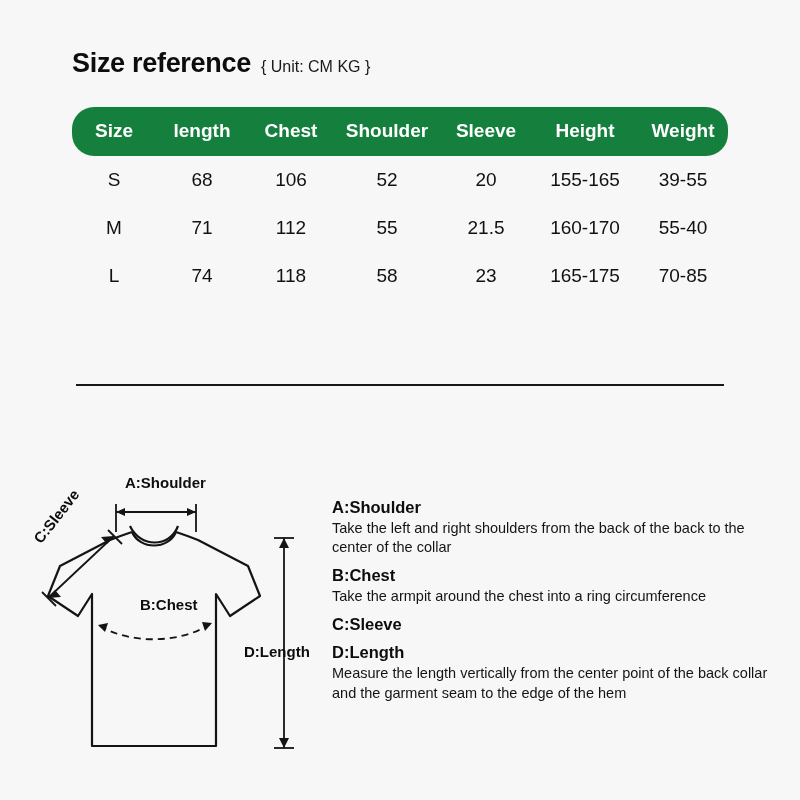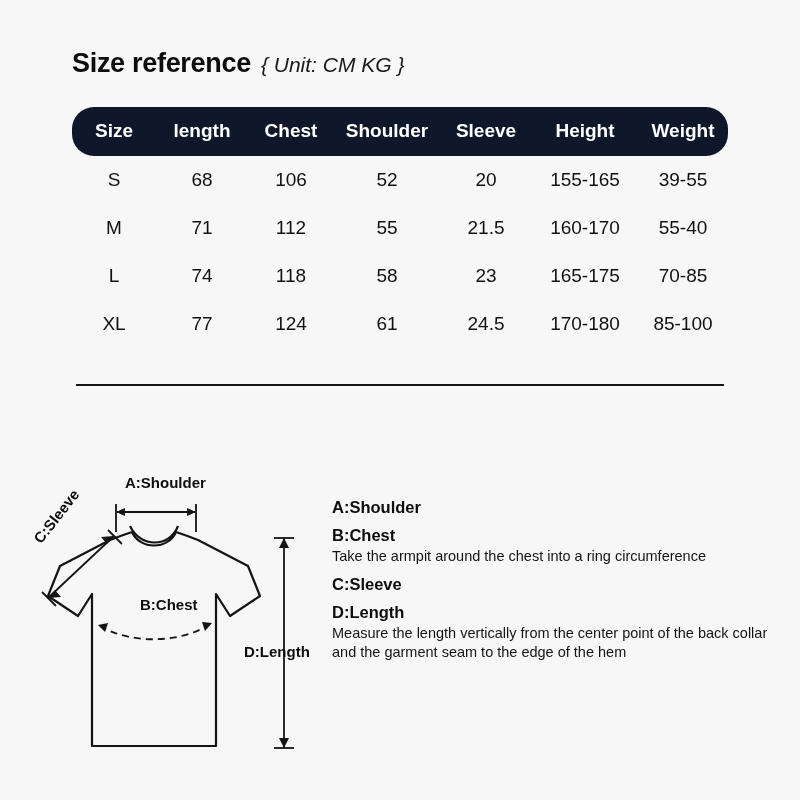--- a/index.html
+++ b/index.html
@@ -31,36 +31,35 @@
     align-items: baseline;
     gap: 10px;
   }
   .title-main {
     font-size: 27px;
     font-weight: bold;
     letter-spacing: -0.3px;
     color: #0d0d0d;
   }
   .title-unit {
-    font-size: 21px;
+    font-size: 16px;
     color: #1a1a1a;
-    font-style: italic;
   }
 
   
   .size-table {
     position: absolute;
     left: 72px;
     top: 107px;
     width: 656px;
     border-collapse: collapse;
     table-layout: fixed;
   }
   .size-table thead tr {
-    background: #0f172a;
+    background: #15803d;
   }
   .size-table thead th {
     color: #ffffff;
     font-size: 19px;
     font-weight: bold;
     padding: 13px 0 14px 0;
     text-align: center;
   }
   .size-table thead tr th:first-child {
     border-top-left-radius: 22px;
@@ -193,29 +192,20 @@
         <td>55-40</td>
       </tr>
       <tr>
         <td>L</td>
         <td>74</td>
         <td>118</td>
         <td>58</td>
         <td>23</td>
         <td>165-175</td>
         <td>70-85</td>
-      </tr>
-      <tr>
-        <td>XL</td>
-        <td>77</td>
-        <td>124</td>
-        <td>61</td>
-        <td>24.5</td>
-        <td>170-180</td>
-        <td>85-100</td>
       </tr>
     </tbody>
   </table>
 
   <div class="divider"></div>
 
   <div class="tips">
   </div>
 
   <div class="diagram">
@@ -275,20 +265,21 @@
 
     <span class="lbl lbl-shoulder">A:Shoulder</span>
     <span class="lbl lbl-chest">B:Chest</span>
     <span class="lbl lbl-sleeve">C:Sleeve</span>
     <span class="lbl lbl-length">D:Length</span>
   </div>
 
   <div class="legend">
     <div class="legend-block">
       <div class="legend-head">A:Shoulder</div>
+      <div class="legend-body">Take the left and right shoulders from the back of the back to the center of the collar</div>
     </div>
     <div class="legend-block">
       <div class="legend-head">B:Chest</div>
       <div class="legend-body">Take the armpit around the chest into a ring circumference</div>
     </div>
     <div class="legend-block">
       <div class="legend-head">C:Sleeve</div>
     </div>
     <div class="legend-block">
       <div class="legend-head">D:Length</div>

